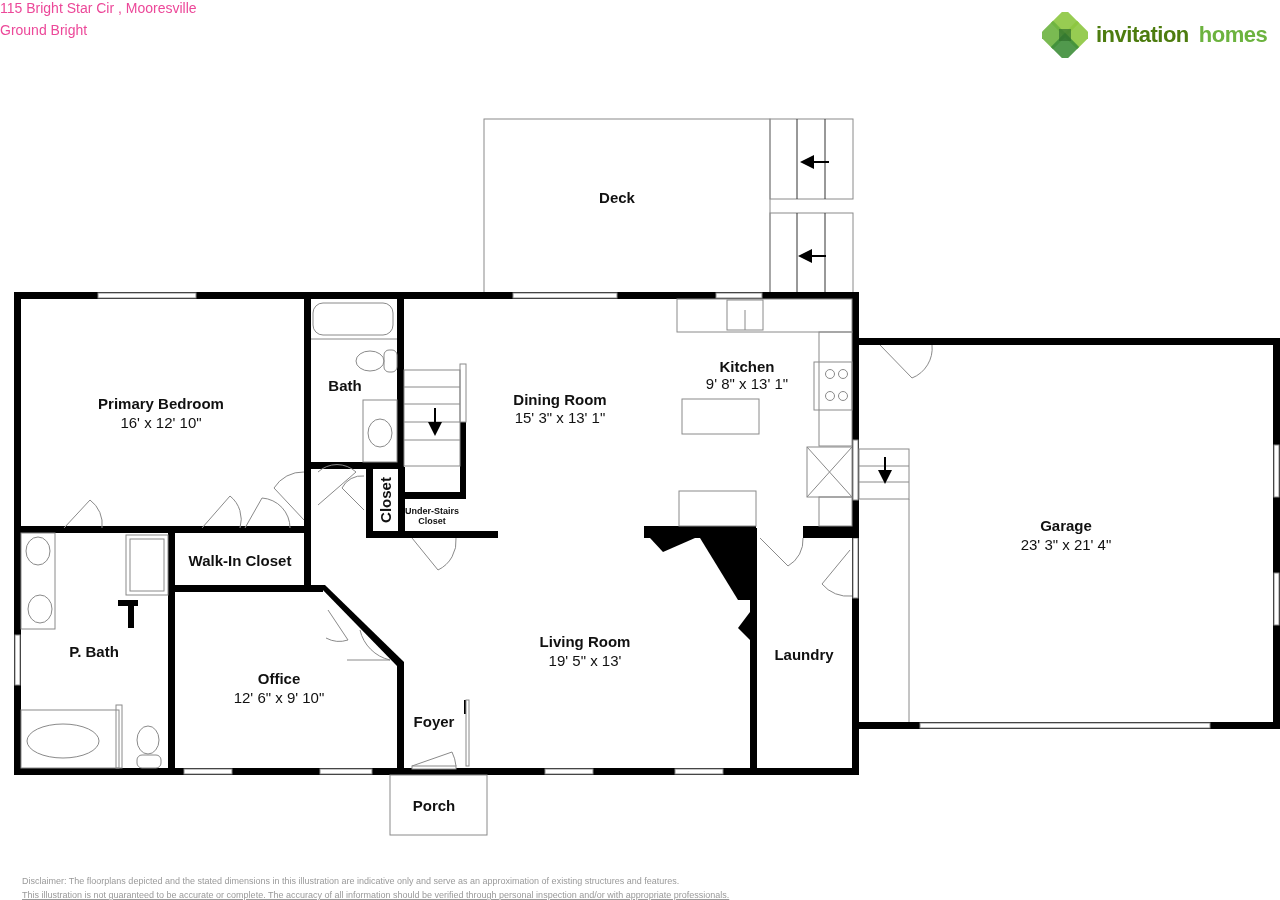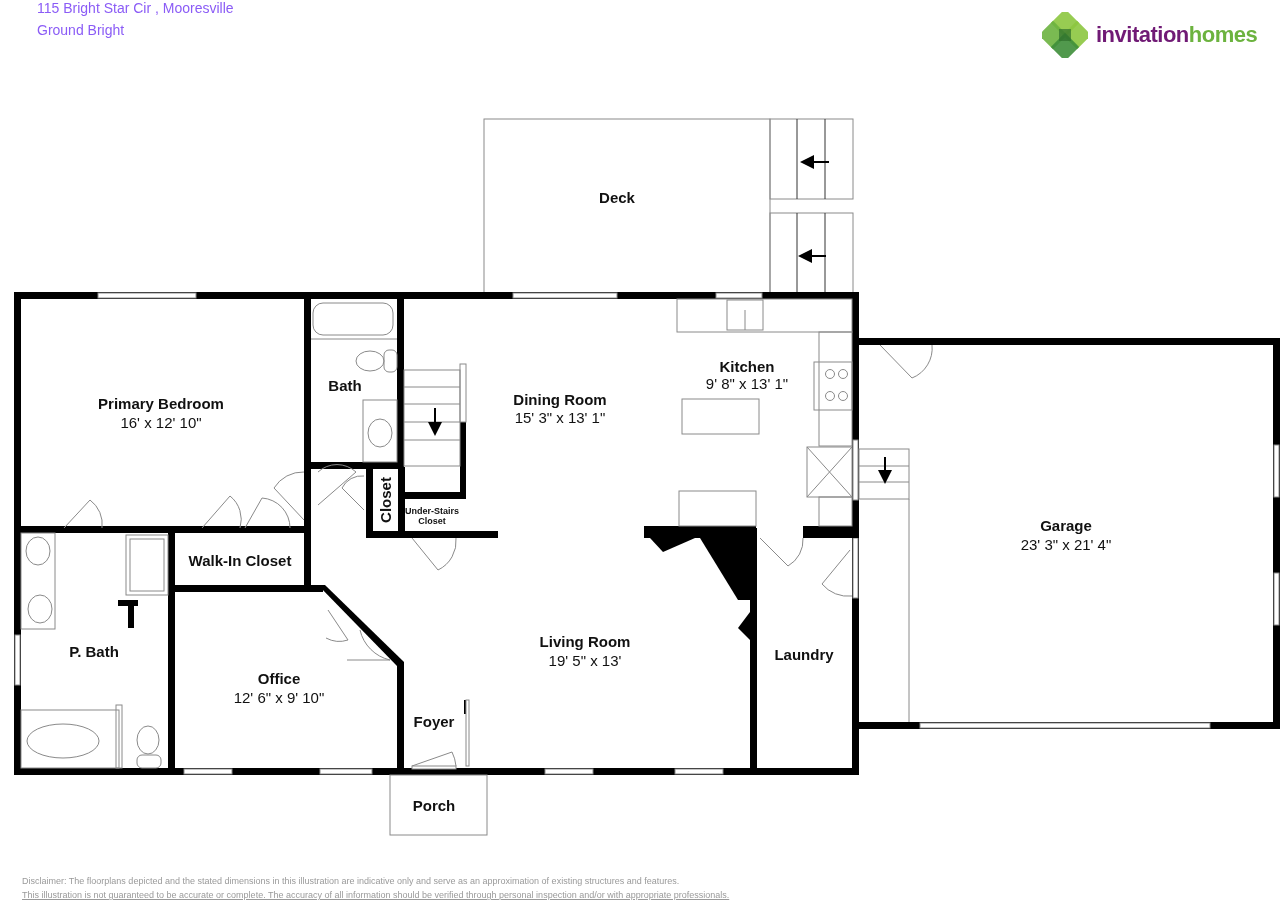--- a/index.html
+++ b/index.html
@@ -1,21 +1,21 @@
 <!DOCTYPE html>
 <html><head>
 <meta charset="utf-8">
 <style>
   html, body { margin:0; padding:0; background:#ffffff; }
   body { width:1280px; height:900px; position:relative; overflow:hidden; font-family:"Liberation Sans", sans-serif; color:#111; }
-  .hdr { position:absolute; left:0; font-size:14px; color:#8b5cf6; line-height:16px;margin-left:37px; }
+  .hdr { position:absolute; left:0; font-size:14px; color:#ec4899; line-height:16px; }
   .logo { position:absolute; left:1042px; top:12px; display:flex; align-items:center; }
   .logo-text { font-size:22px; font-weight:bold; letter-spacing:-0.5px; margin-left:8px; }
-  .logo-a { color:#701a75; }
-  .logo-b { color:#6cb33f; margin-left:0; }
+  .logo-a { color:#4d7c0f; }
+  .logo-b { color:#6cb33f; margin-left:10px; }
   .disc { position:absolute; left:22px; font-size:9px; color:#9a9a9a; white-space:nowrap; }
   svg.plan { position:absolute; left:0; top:0; }
   .rl { font-family:"Liberation Sans", sans-serif; font-weight:bold; font-size:15px; fill:#111; }
   .rd { font-family:"Liberation Sans", sans-serif; font-size:15px; fill:#111; }
   .rs { font-family:"Liberation Sans", sans-serif; font-weight:bold; font-size:9px; fill:#111; }
 </style>
 </head>
 <body>
 
 <div class="hdr" style="top:0px;">115 Bright Star Cir , Mooresville</div>

